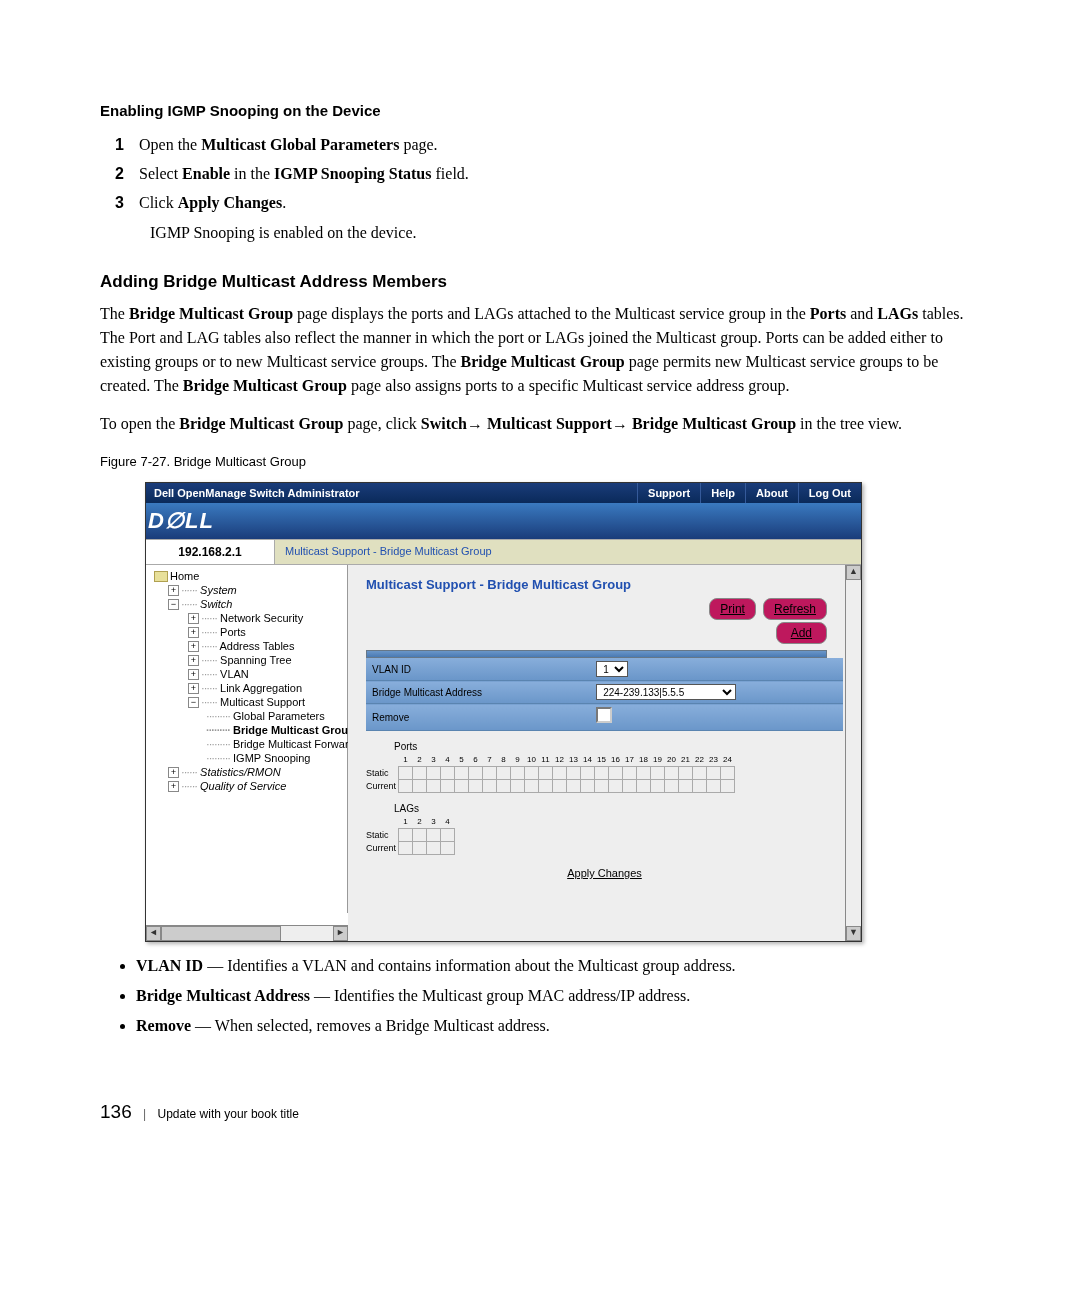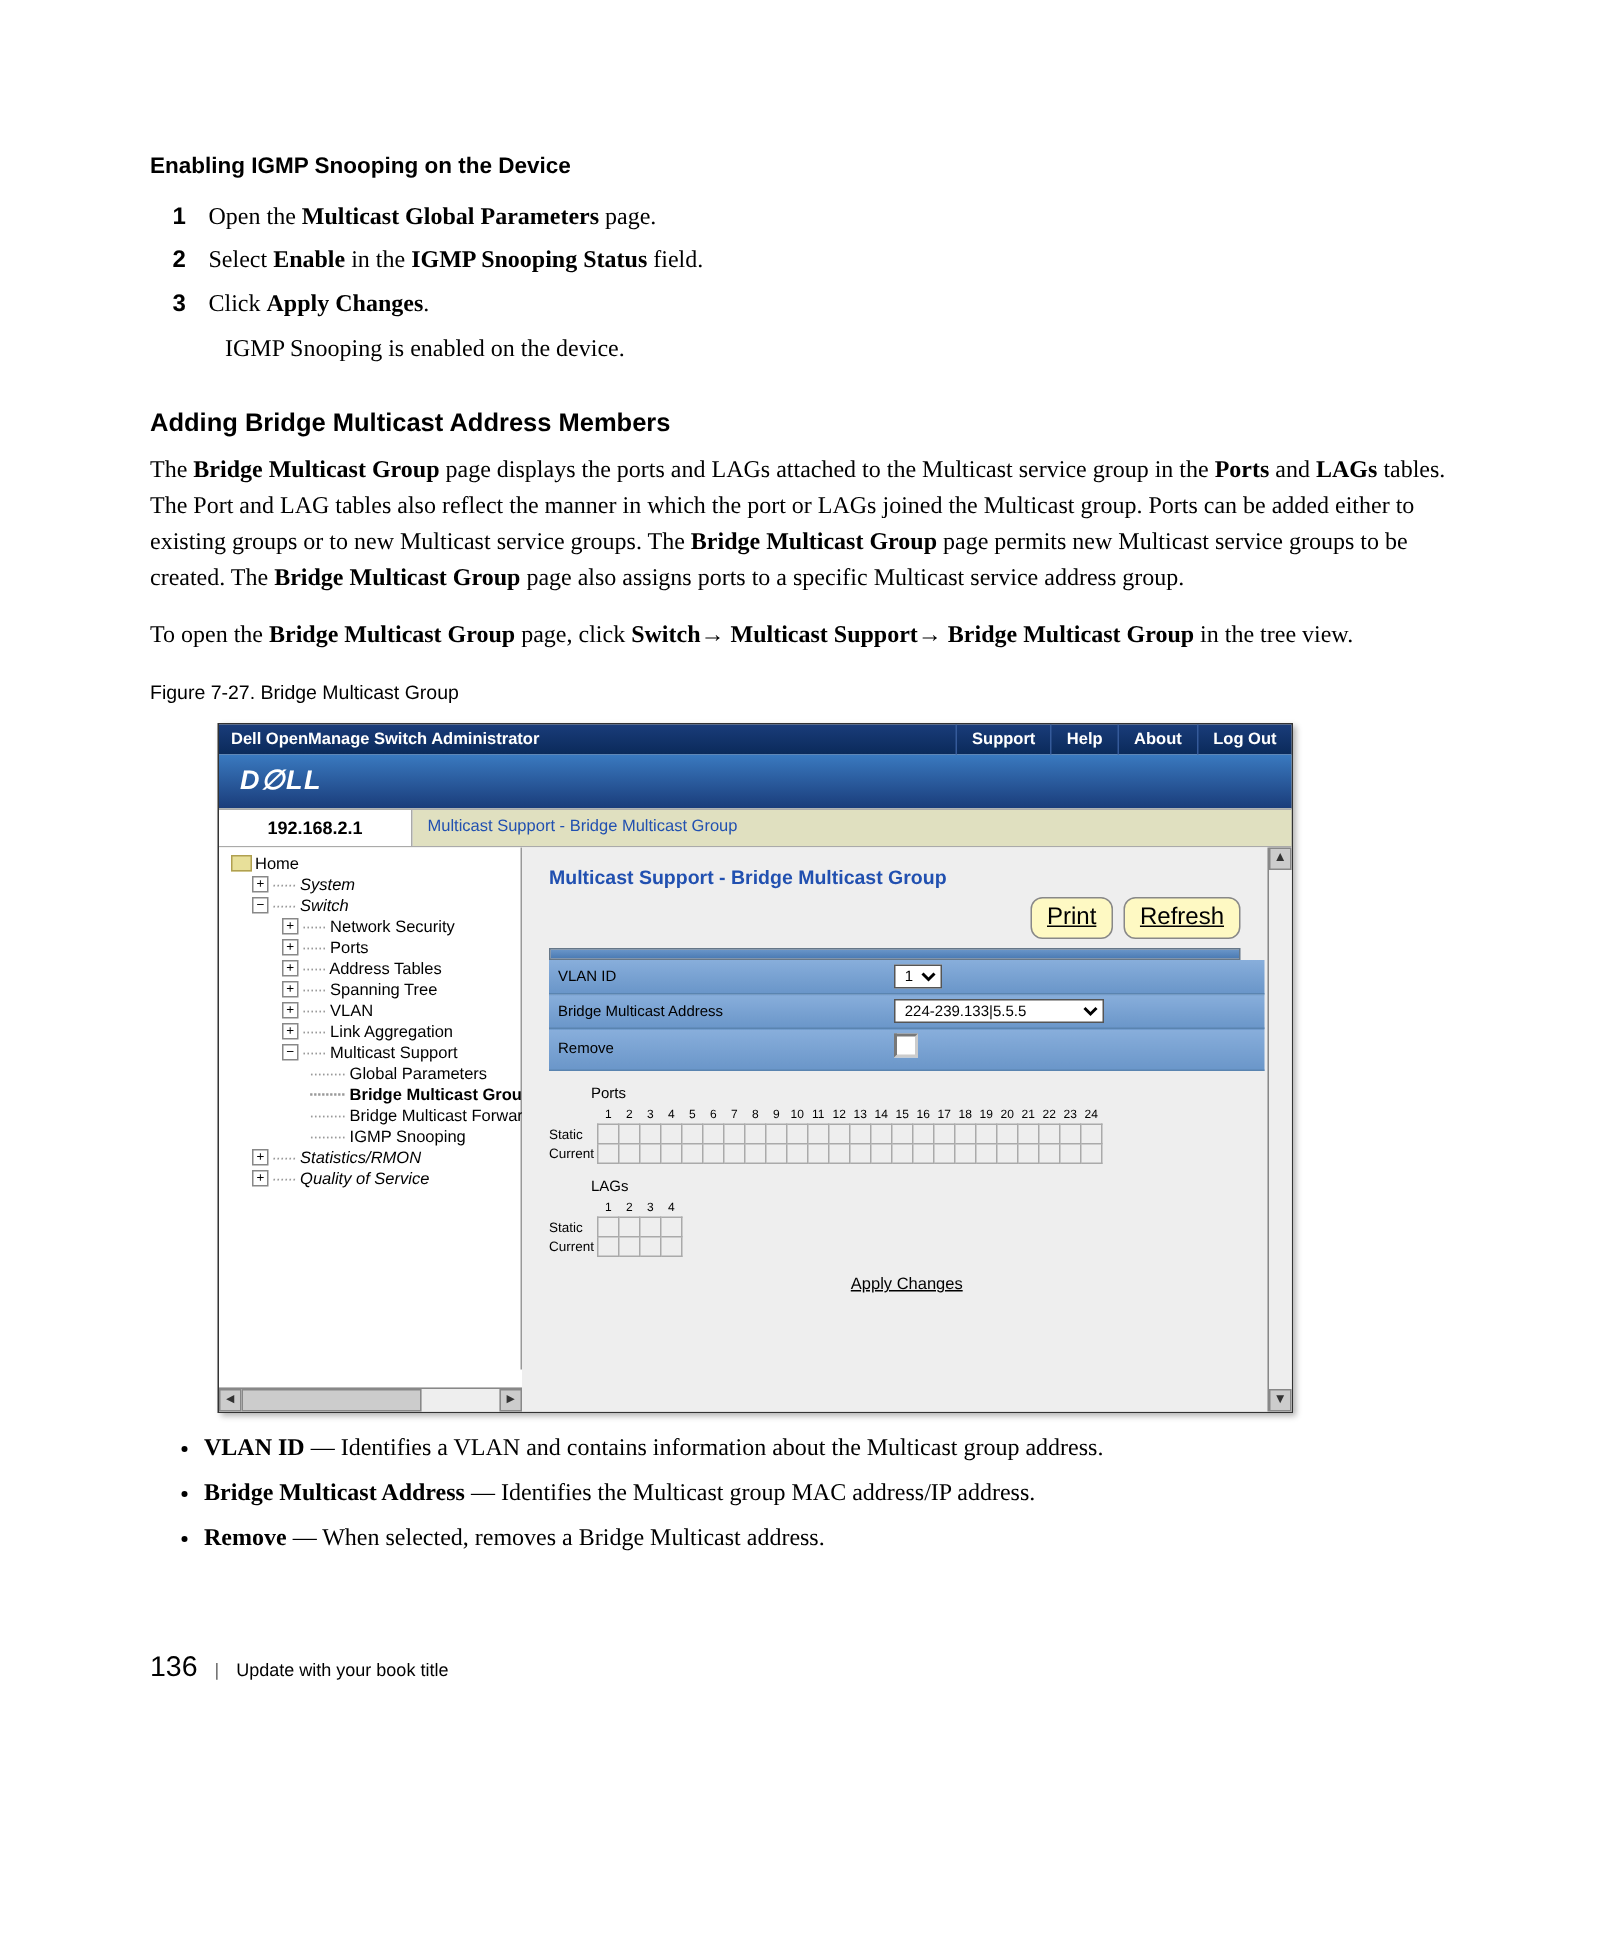--- a/index.html
+++ b/index.html
@@ -72,22 +72,22 @@
     background: linear-gradient(#3a7ac0, #1a3c7a);
     height: 36px;
     display:flex;
     align-items:center;
   }
   .logo {
     font-family: Arial, sans-serif;
     font-weight: bold;
     font-style: italic;
     color: #fff;
-    font-size: 18px;
-    padding-left: 14px;
+    font-size: 22px;
+    padding-left: 2px;
     letter-spacing: 1px;
   }
   .crumb-row {
     display:flex;
     background:#e0e0c0;
     border-top:1px solid #aaa;
     border-bottom:1px solid #aaa;
     height: 24px;
     align-items:center;
   }
@@ -184,25 +184,25 @@
   .vscroll .track { flex:1; background:#eee; }
   .panel-title {
     color:#2150b0;
     font-weight:bold;
     font-size:13px;
     margin-bottom: 4px;
   }
   .btns-row { text-align:right; margin:2px 16px 2px 0; }
   .pbtn {
     display:inline-block;
-    background:#fef9c3;
+    background:#be185d;
     border:1px solid #888;
     border-radius:8px;
     padding:1px 10px;
-    font-size:16px;
+    font-size:12px;
     text-decoration:underline;
     color:#000;
     margin-left:4px;
   }
   .rule {
     height:6px;
     background:linear-gradient(#6a96c9,#4a7ab3);
     margin:6px 16px 0 0;
     border:1px solid #678;
   }
@@ -352,20 +352,23 @@
         <div class="arrow">►</div>
       </div>
     </div>
 
     <div class="content-pane">
       <div class="panel-title">Multicast Support - Bridge Multicast Group</div>
       <div class="btns-row">
         <span class="pbtn">Print</span>
         <span class="pbtn">Refresh</span>
       </div>
+      <div class="btns-row">
+        <span class="pbtn" style="padding:1px 14px;">Add</span>
+      </div>
       <div class="rule"></div>
       <table class="field-table">
         <tbody>
             <tr>
           <td>VLAN ID</td>
           <td><select class="sel"><option>1</option></select></td>
         </tr>
         <tr>
           <td>Bridge Multicast Address</td>
           <td><select class="sel" style="width:140px;"><option>224-239.133|5.5.5</option></select></td>

